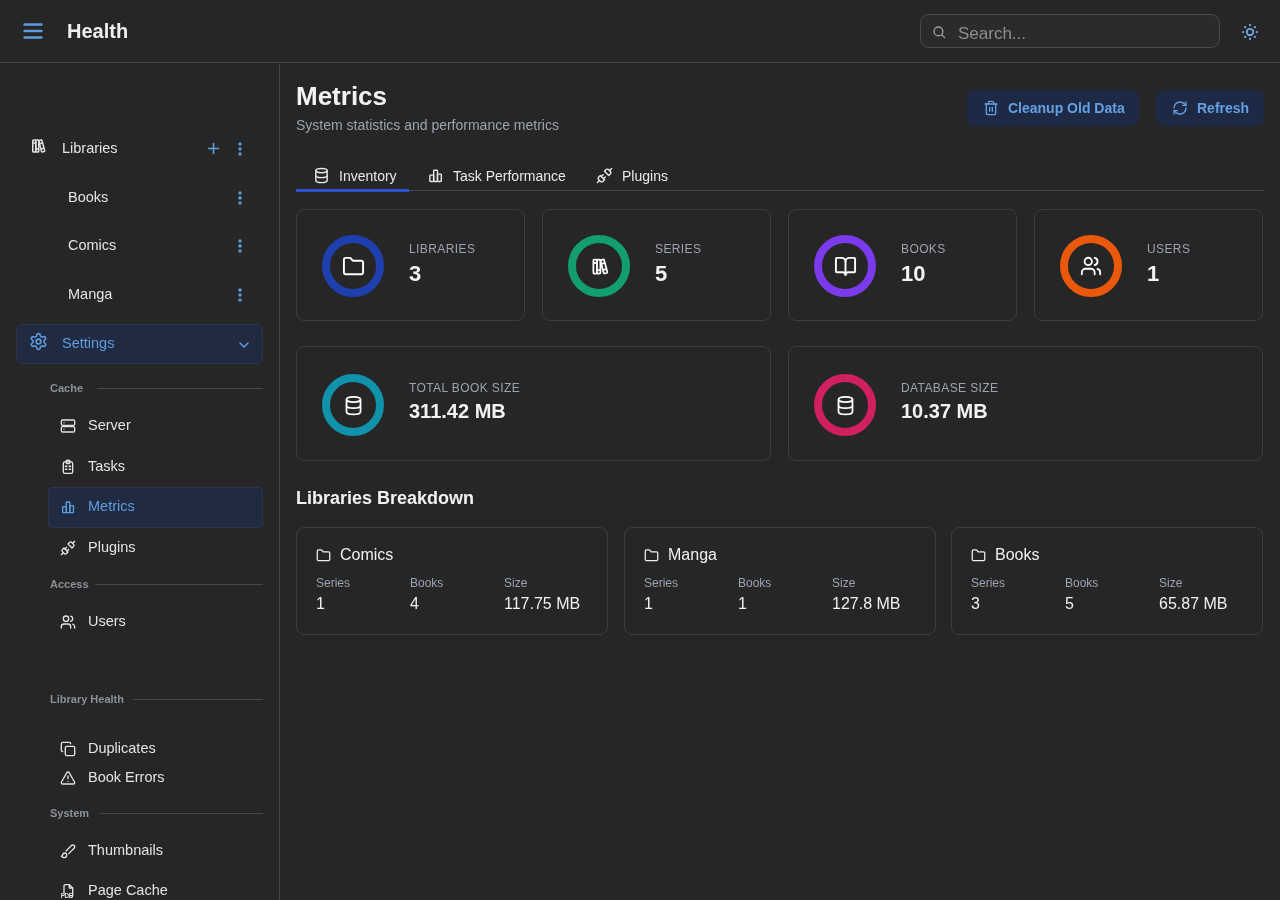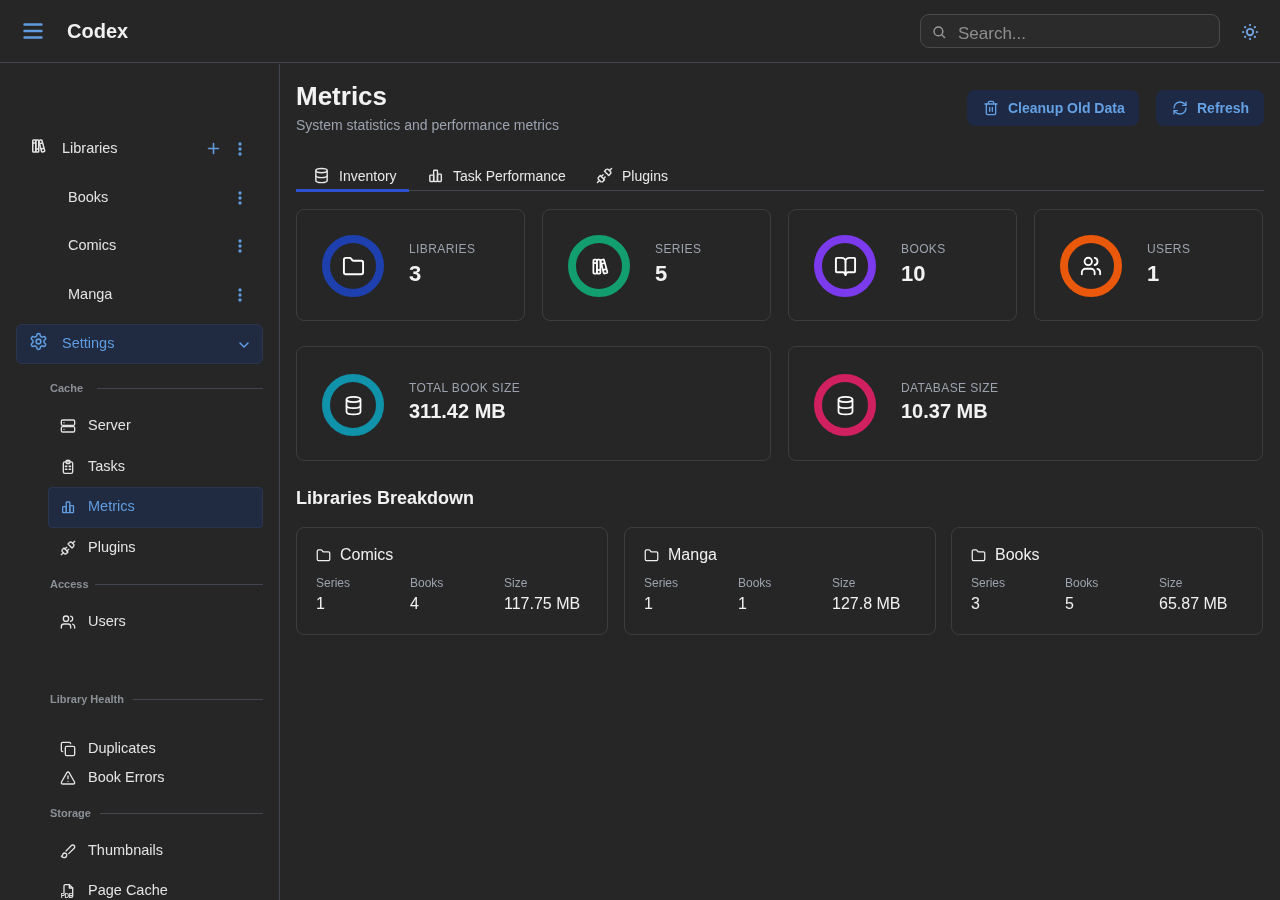--- a/index.html
+++ b/index.html
@@ -38,21 +38,21 @@
 .bcol .l { font-size:12px; color:#9ca3af; }
 .bcol .v { font-size:16px; color:#f0f0f0; margin-top:5px; }
 svg { display:block; flex-shrink:0; }
 </style>
 </head>
 <body>
 <div class="topbar">
   <svg class="burger" width="20" height="20" viewBox="0 0 20 20" fill="none" stroke="currentColor" stroke-width="2.4" stroke-linecap="round">
       <path d="M1.5 3.5h17M1.5 10h17M1.5 16.5h17"></path>
     </svg>
-  <div class="brand">Codex</div>
+  <div class="brand">Health</div>
   <div class="search">
     <svg width="14" height="14" viewBox="0 0 24 24" fill="none" stroke="currentColor" stroke-width="2.4" stroke-linecap="round">
         <circle cx="11" cy="11" r="7.5"></circle>
         <path d="M21.5 21.5l-5-5"></path>
       </svg>
     <span>Search...</span>
   </div>
   <svg class="sun" width="18" height="18" viewBox="0 0 24 24" fill="none" stroke="#72a5e8" stroke-width="2.4">
       <circle cx="12" cy="12" r="4.3"></circle>
       <g fill="#72a5e8" stroke="none">
@@ -182,21 +182,21 @@
       </svg>
     <span class="txt" style="left:88px;">Duplicates</span>
   </div>
   <div class="srow" style="top:694px;">
     <svg class="ic" style="left:60px; top:12px;" width="16" height="16" viewBox="0 0 24 24" fill="none" stroke="currentColor" stroke-width="2" stroke-linecap="round" stroke-linejoin="round">
         <path d="m21.73 18-8-14a2 2 0 0 0-3.48 0l-8 14A2 2 0 0 0 4 21h16a2 2 0 0 0 1.73-3"></path>
         <path d="M12 9v4M12 17h.01"></path>
       </svg>
     <span class="txt" style="left:88px;">Book Errors</span>
   </div>
-  <div class="slabel" style="left:50px; top:743px;">Storage</div>
+  <div class="slabel" style="left:50px; top:743px;">System</div>
   <div class="sline" style="left:100px; top:749px; width:163px;"></div>
   <div class="srow" style="top:767px;">
     <svg class="ic" style="left:60px; top:12px;" width="16" height="16" viewBox="0 0 24 24" fill="none" stroke="currentColor" stroke-width="2" stroke-linecap="round" stroke-linejoin="round">
         <path d="m9.06 11.9 8.07-8.06a2.85 2.85 0 1 1 4.03 4.03l-8.06 8.08"></path>
         <path d="M7.07 14.94c-1.66 0-3 1.35-3 3.02 0 1.33-2.5 1.52-2 2.02 1.08 1.1 2.49 2.02 4 2.02 2.2 0 4-1.8 4-4.04a3.01 3.01 0 0 0-3.02-3.02z"></path>
       </svg>
     <span class="txt" style="left:88px;">Thumbnails</span>
   </div>
   <div class="srow" style="top:807px;">
     <svg class="ic" style="left:60px; top:12px;" width="16" height="16" viewBox="0 0 24 24" fill="none" stroke="currentColor" stroke-width="2" stroke-linecap="round" stroke-linejoin="round">

